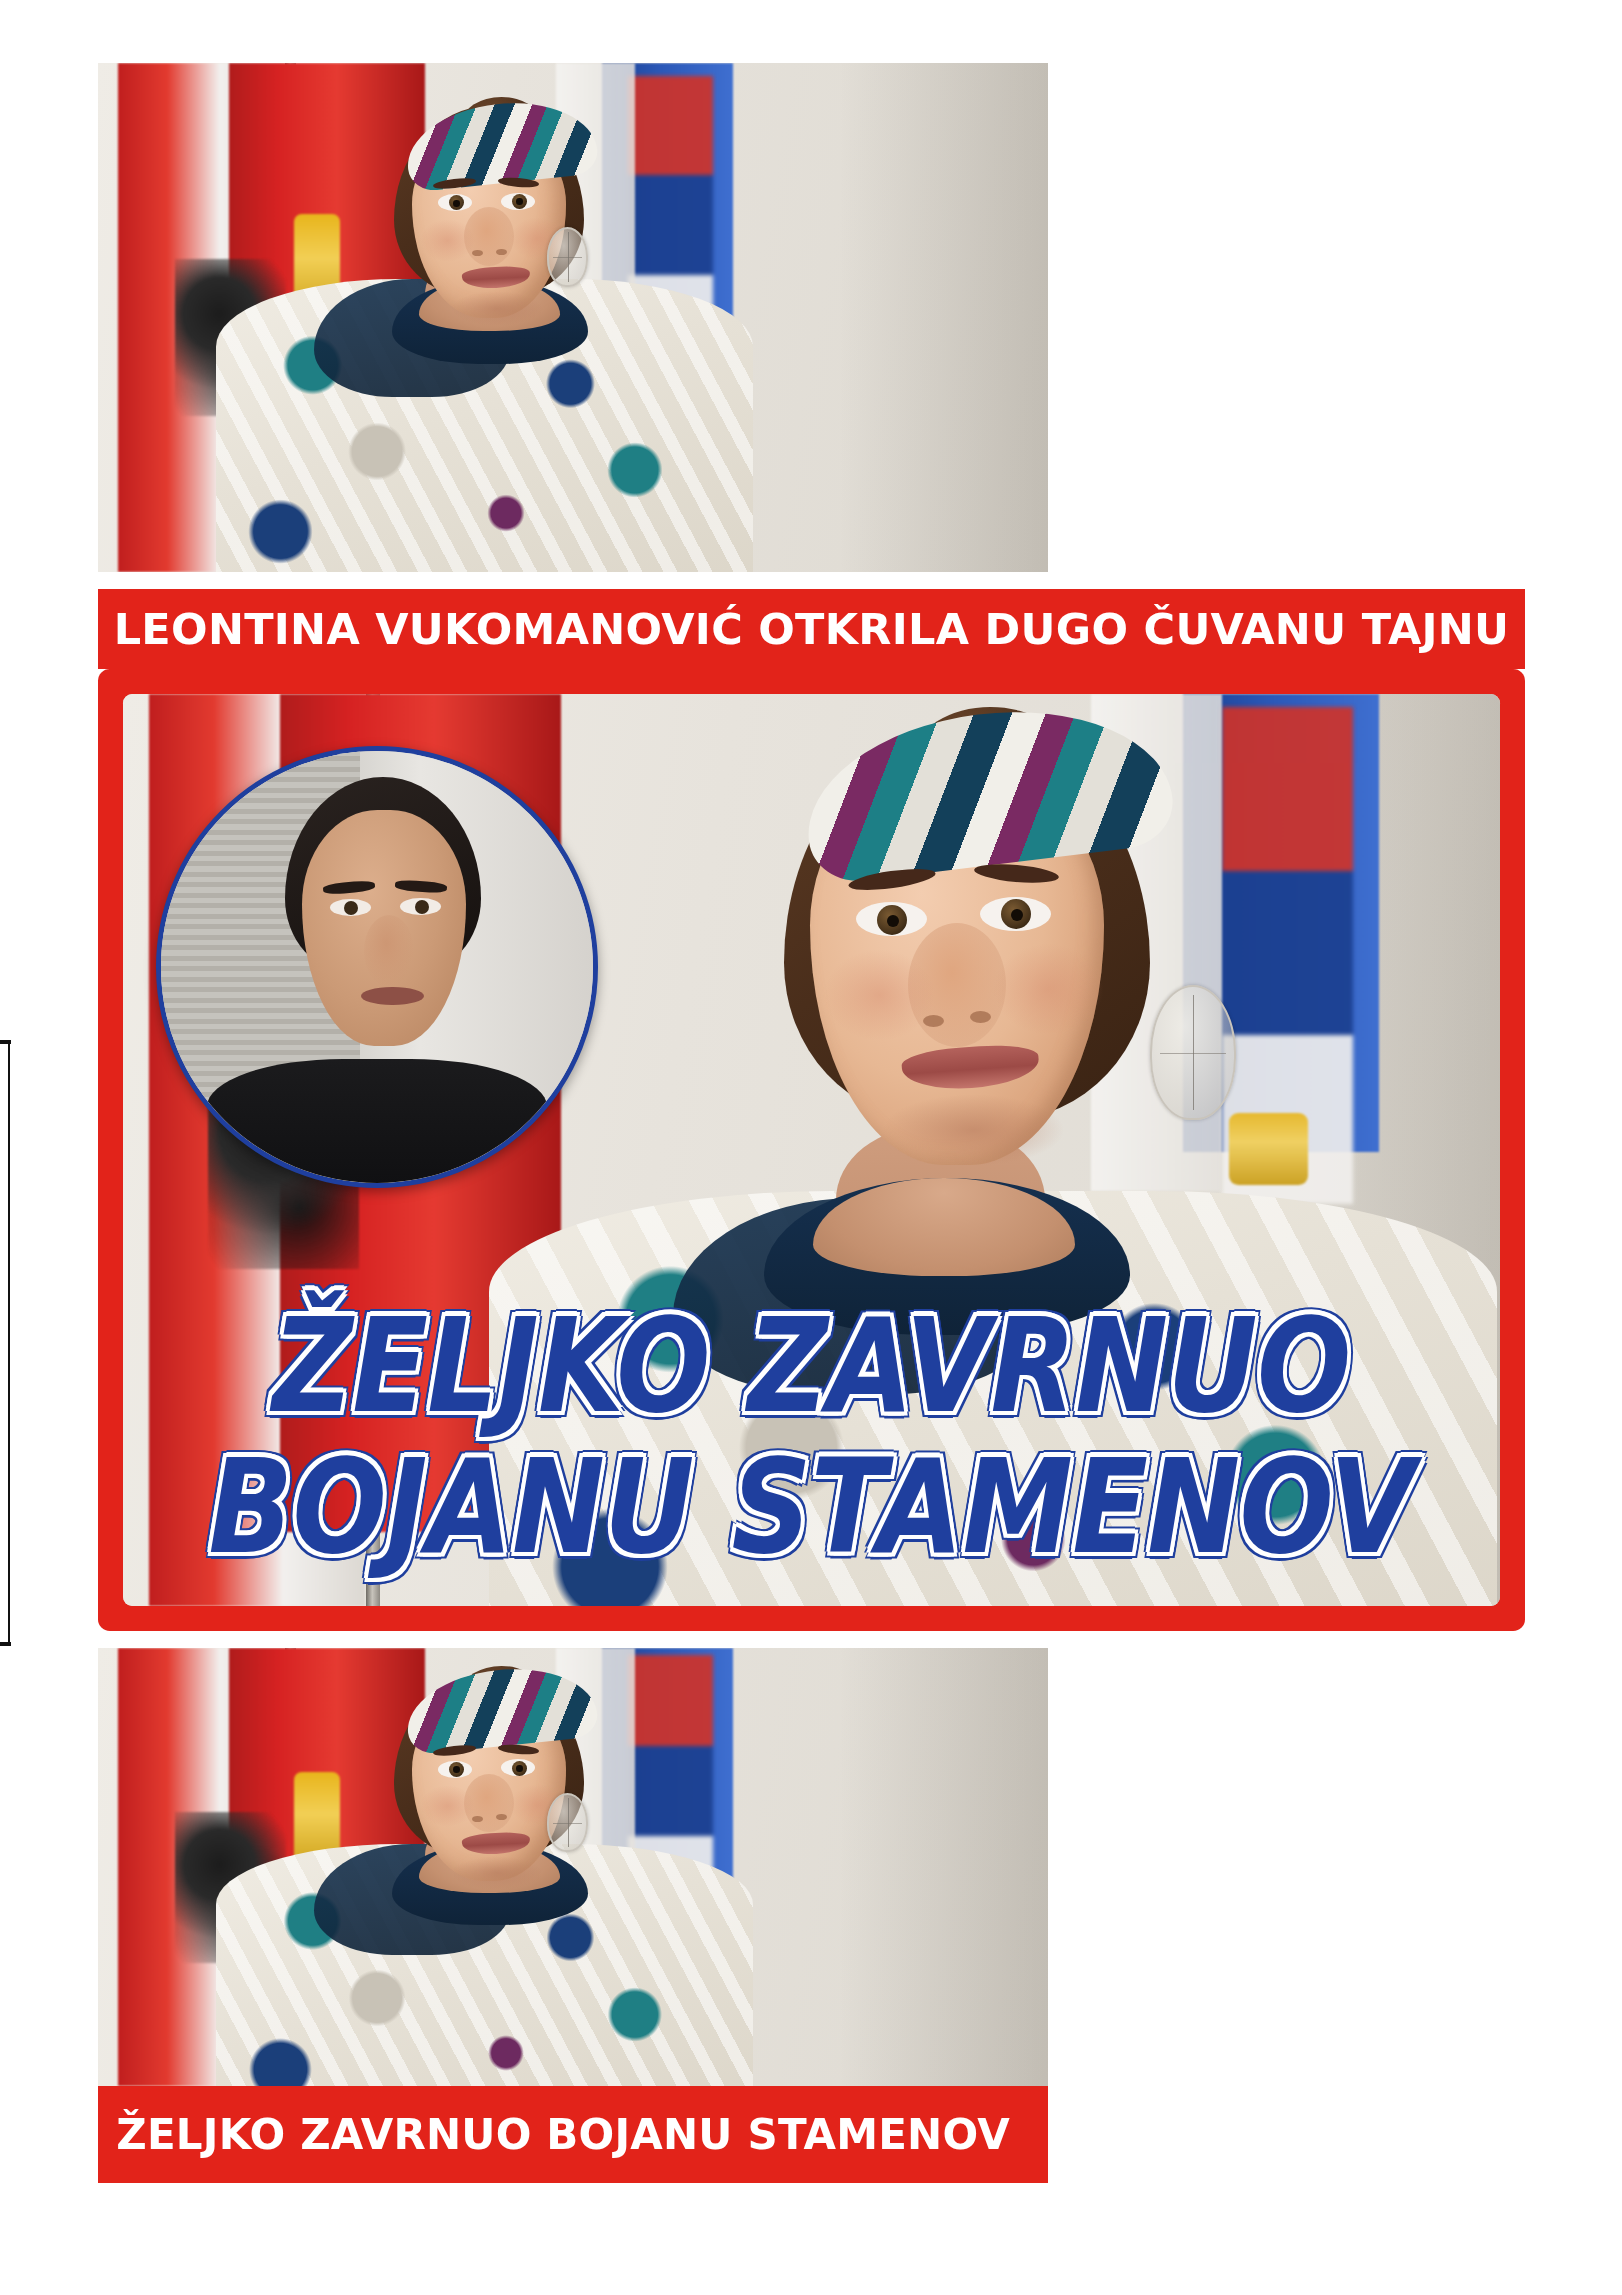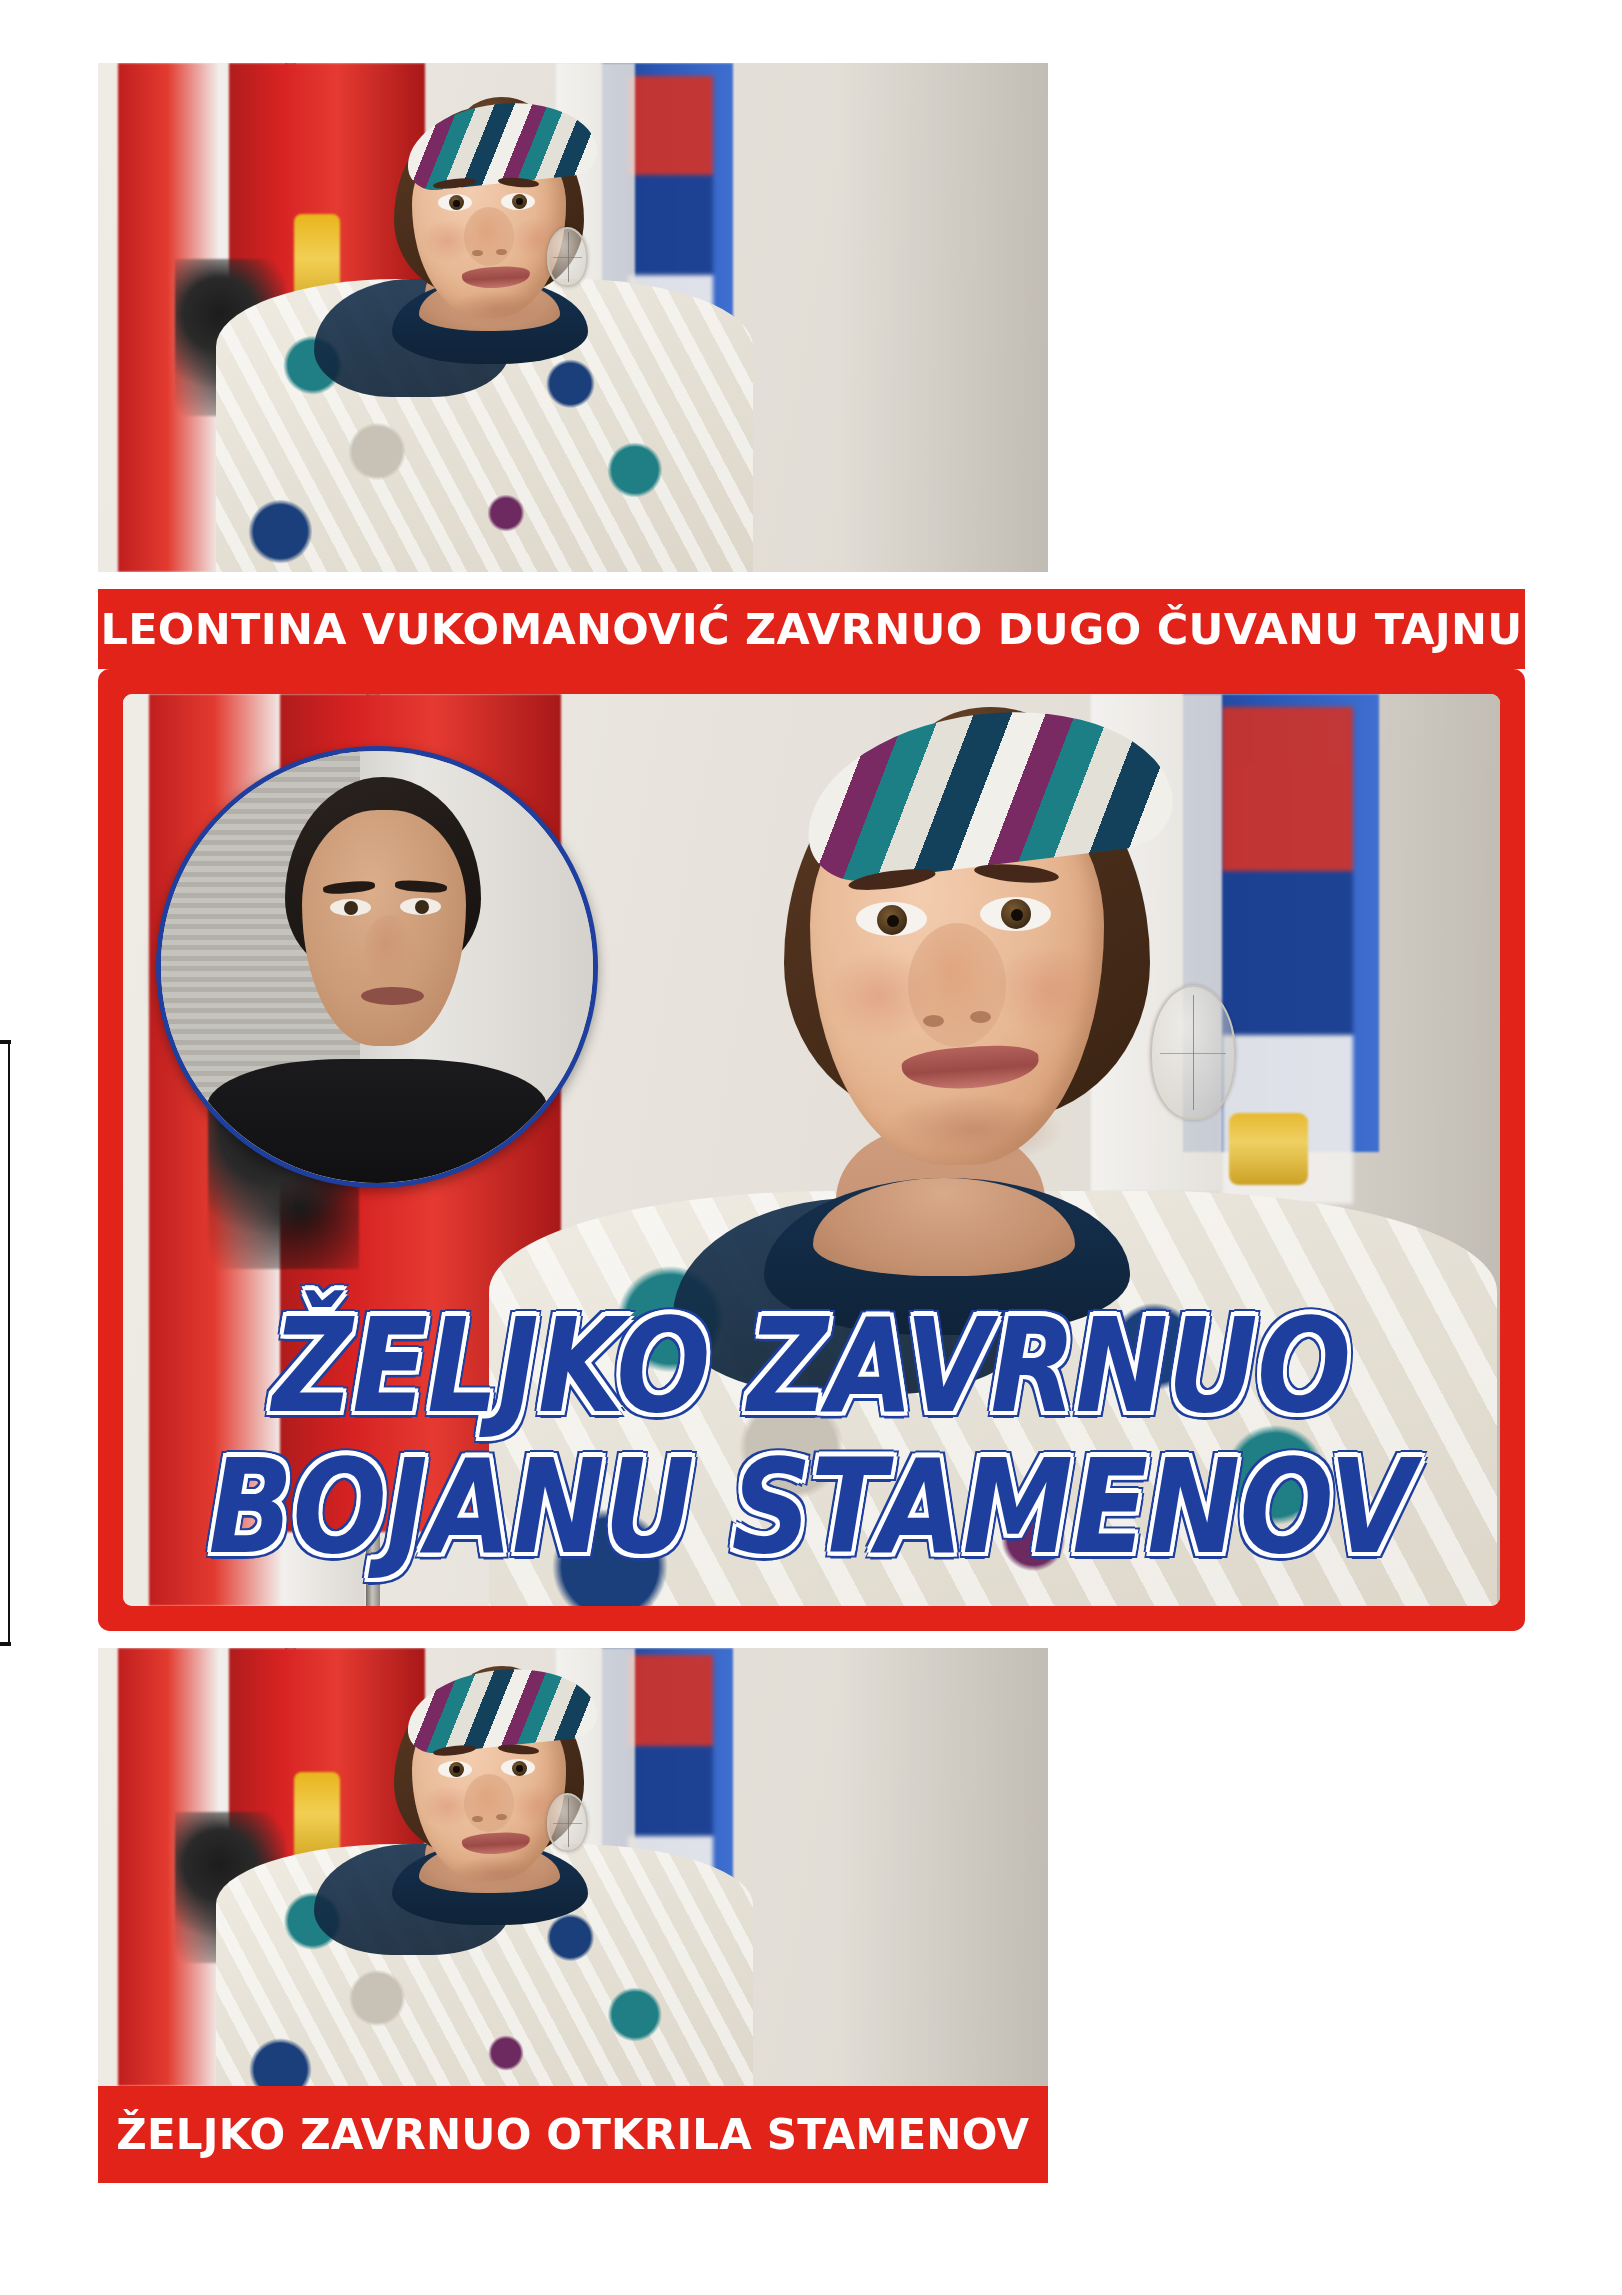--- a/index.html
+++ b/index.html
@@ -354,21 +354,21 @@
       <div class="cheek" style="left:412px; top:154px; width:55px; height:43px;"></div>
       <div class="earring" style="left:449px; top:164px; width:37px; height:56px;">
         <div class="bar"></div>
         <div class="bar2"></div>
       </div>
     </div>
   </div>
 </div>
 
 <div class="kicker-bar" style="left:98px; top:589px; width:1427px; height:80px;">
-  <div class="kicker-text" style="font-size:43px;">LEONTINA VUKOMANOVIĆ ZAVRNUO DUGO ČUVANU TAJNU</div>
+  <div class="kicker-text" style="font-size:43px;">LEONTINA VUKOMANOVIĆ OTKRILA DUGO ČUVANU TAJNU</div>
 </div>
 
 <div class="hero-frame" style="left:98px; top:669px; width:1427px; height:962px;"></div>
 
 <div class="hero-photo-wrap photo" style="left:123px; top:694px; width:1377px; height:912px;">
   <div class="scene">
     <div class="wall"></div>
     <div class="wall-shadow"></div>
 
     <div class="flag flag-redwhite" style="left:26px; top:0; width:216px; height:912px;"></div>
@@ -475,19 +475,19 @@
       <div class="cheek" style="left:412px; top:136px; width:55px; height:42px;"></div>
       <div class="earring" style="left:449px; top:145px; width:37px; height:55px;">
         <div class="bar"></div>
         <div class="bar2"></div>
       </div>
     </div>
   </div>
 </div>
 
 <div class="caption-bar" style="left:98px; top:2086px; width:950px; height:97px;">
-  <div class="caption-text" style="font-size:42px; margin-left:18.3px;">ŽELJKO ZAVRNUO OTKRILA STAMENOV</div>
+  <div class="caption-text" style="font-size:42px; margin-left:18.3px;">ŽELJKO ZAVRNUO BOJANU STAMENOV</div>
 </div>
 
 <div class="edge-mark" style="left:0px; top:1040px; width:10.5px; height:3.9px;"></div>
 <div class="edge-mark" style="left:0px; top:1642px; width:10.5px; height:3.9px;"></div>
 <div class="edge-mark" style="left:7.9px; top:1040px; width:2px; height:606px;"></div>
 
 
 </body></html>

